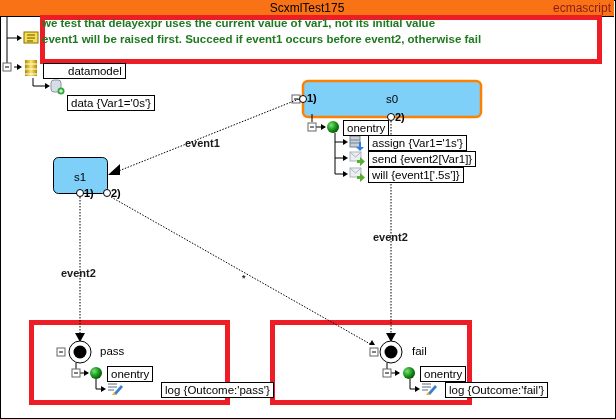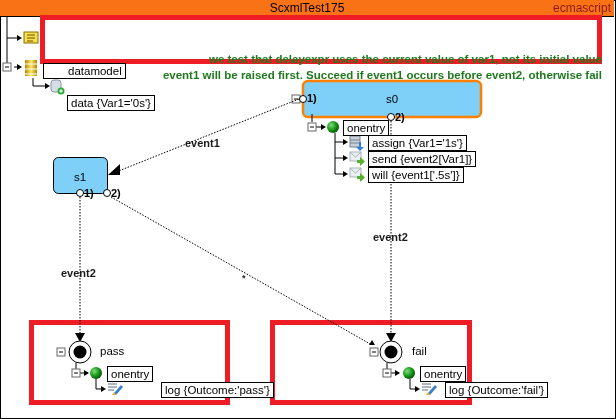--- a/index.html
+++ b/index.html
@@ -3,22 +3,22 @@
 <meta charset="utf-8">
 <style>
   html, body { margin:0; padding:0; background:#fff; }
   body { width:616px; height:419px; position:relative; overflow:hidden;
          font-family:"Liberation Sans", sans-serif; font-size:11px; color:#000; }
   #frame { position:absolute; left:0; top:0; width:614px; height:417px; border:1px solid #000; background:#fff; }
   #titlebar { position:absolute; left:0; top:0; width:614px; height:16px; background:#f97316; border-bottom:1px solid #000; }
   #title { position:absolute; left:0; right:0; top:1px; text-align:center; font-size:12px; color:#000; }
   #lang { position:absolute; right:3px; top:1px; font-size:12px; color:#8b1a1a; }
   #canvas { position:absolute; left:0; top:0; width:616px; height:419px; }
-  .comment-text { position:absolute; left:42px; top:16px; width:560px; text-align:right;
-      color:#1f7a1f; font-weight:bold; font-size:11.5px; line-height:15.5px;margin-top:36px; }
+  .comment-text { position:absolute; left:42px; top:16px; width:560px; text-align:left;
+      color:#1f7a1f; font-weight:bold; font-size:11.5px; line-height:15.5px; }
   .lbl { position:absolute; background:#fff; border:1px solid #000; padding:0 3px; height:14px; line-height:14px; font-size:11.5px; white-space:nowrap; }
   .state-name { position:absolute; font-size:11.5px; }
   .evt { position:absolute; font-weight:bold; font-size:11px; color:#1a1a1a; }
   .port-lbl { position:absolute; font-weight:bold; font-size:11px; }
 </style>
 </head>
 <body>
 
 <div id="frame"></div>
 <div id="titlebar">

